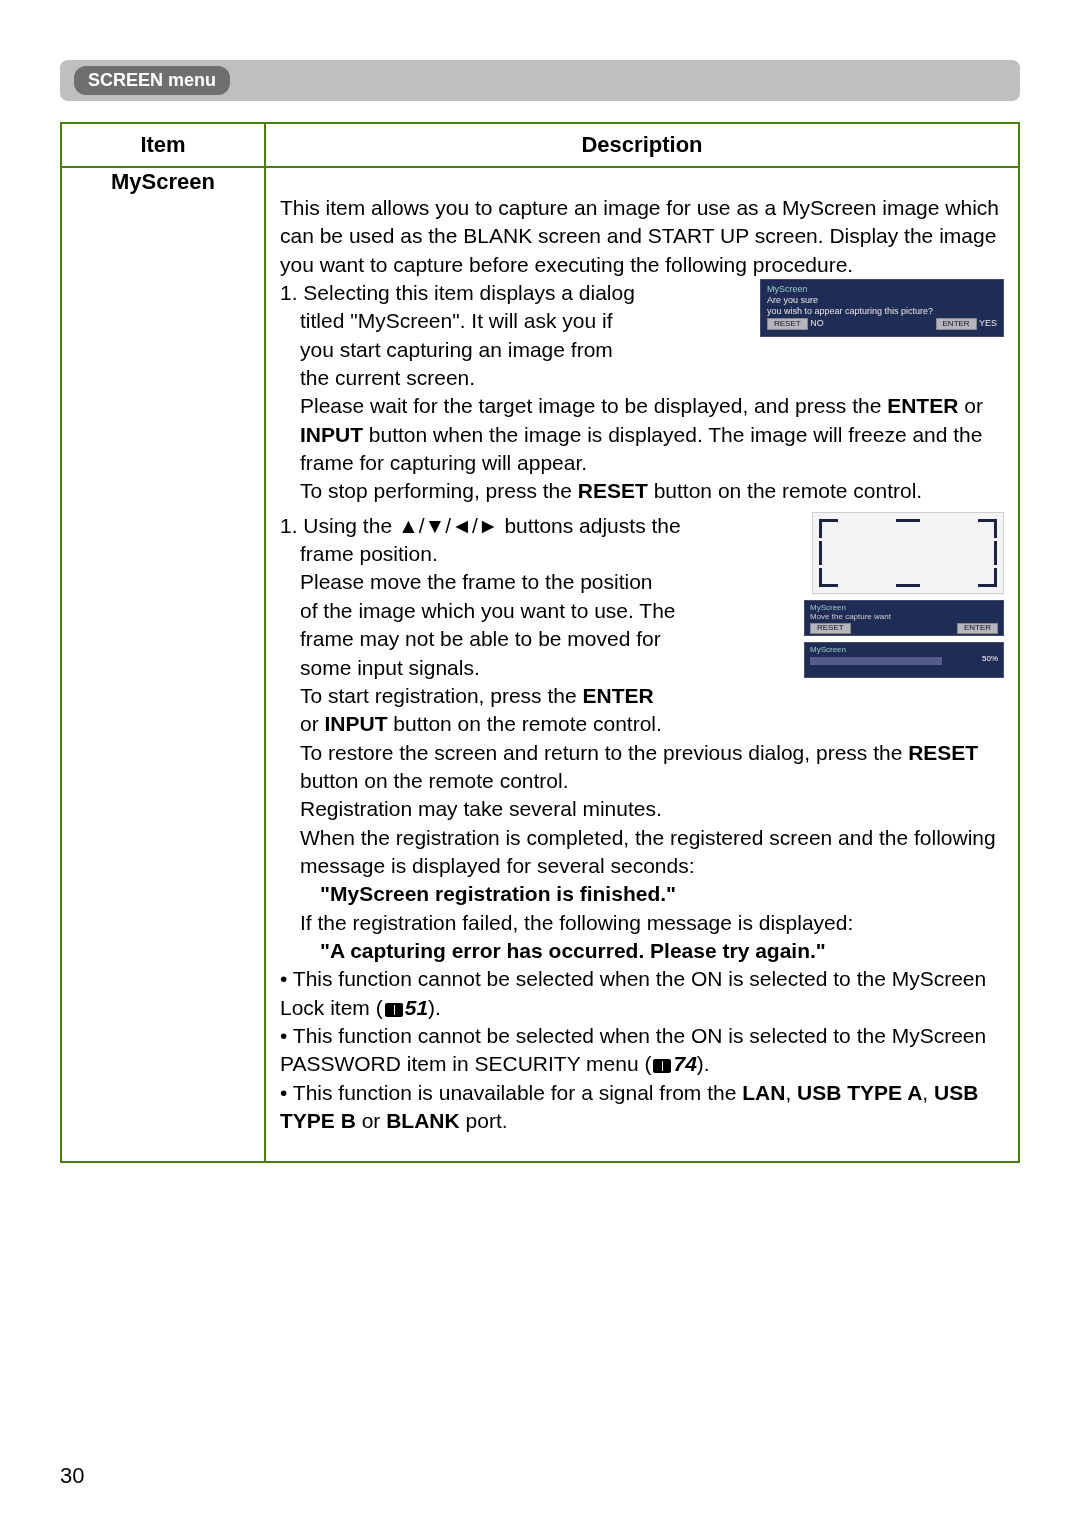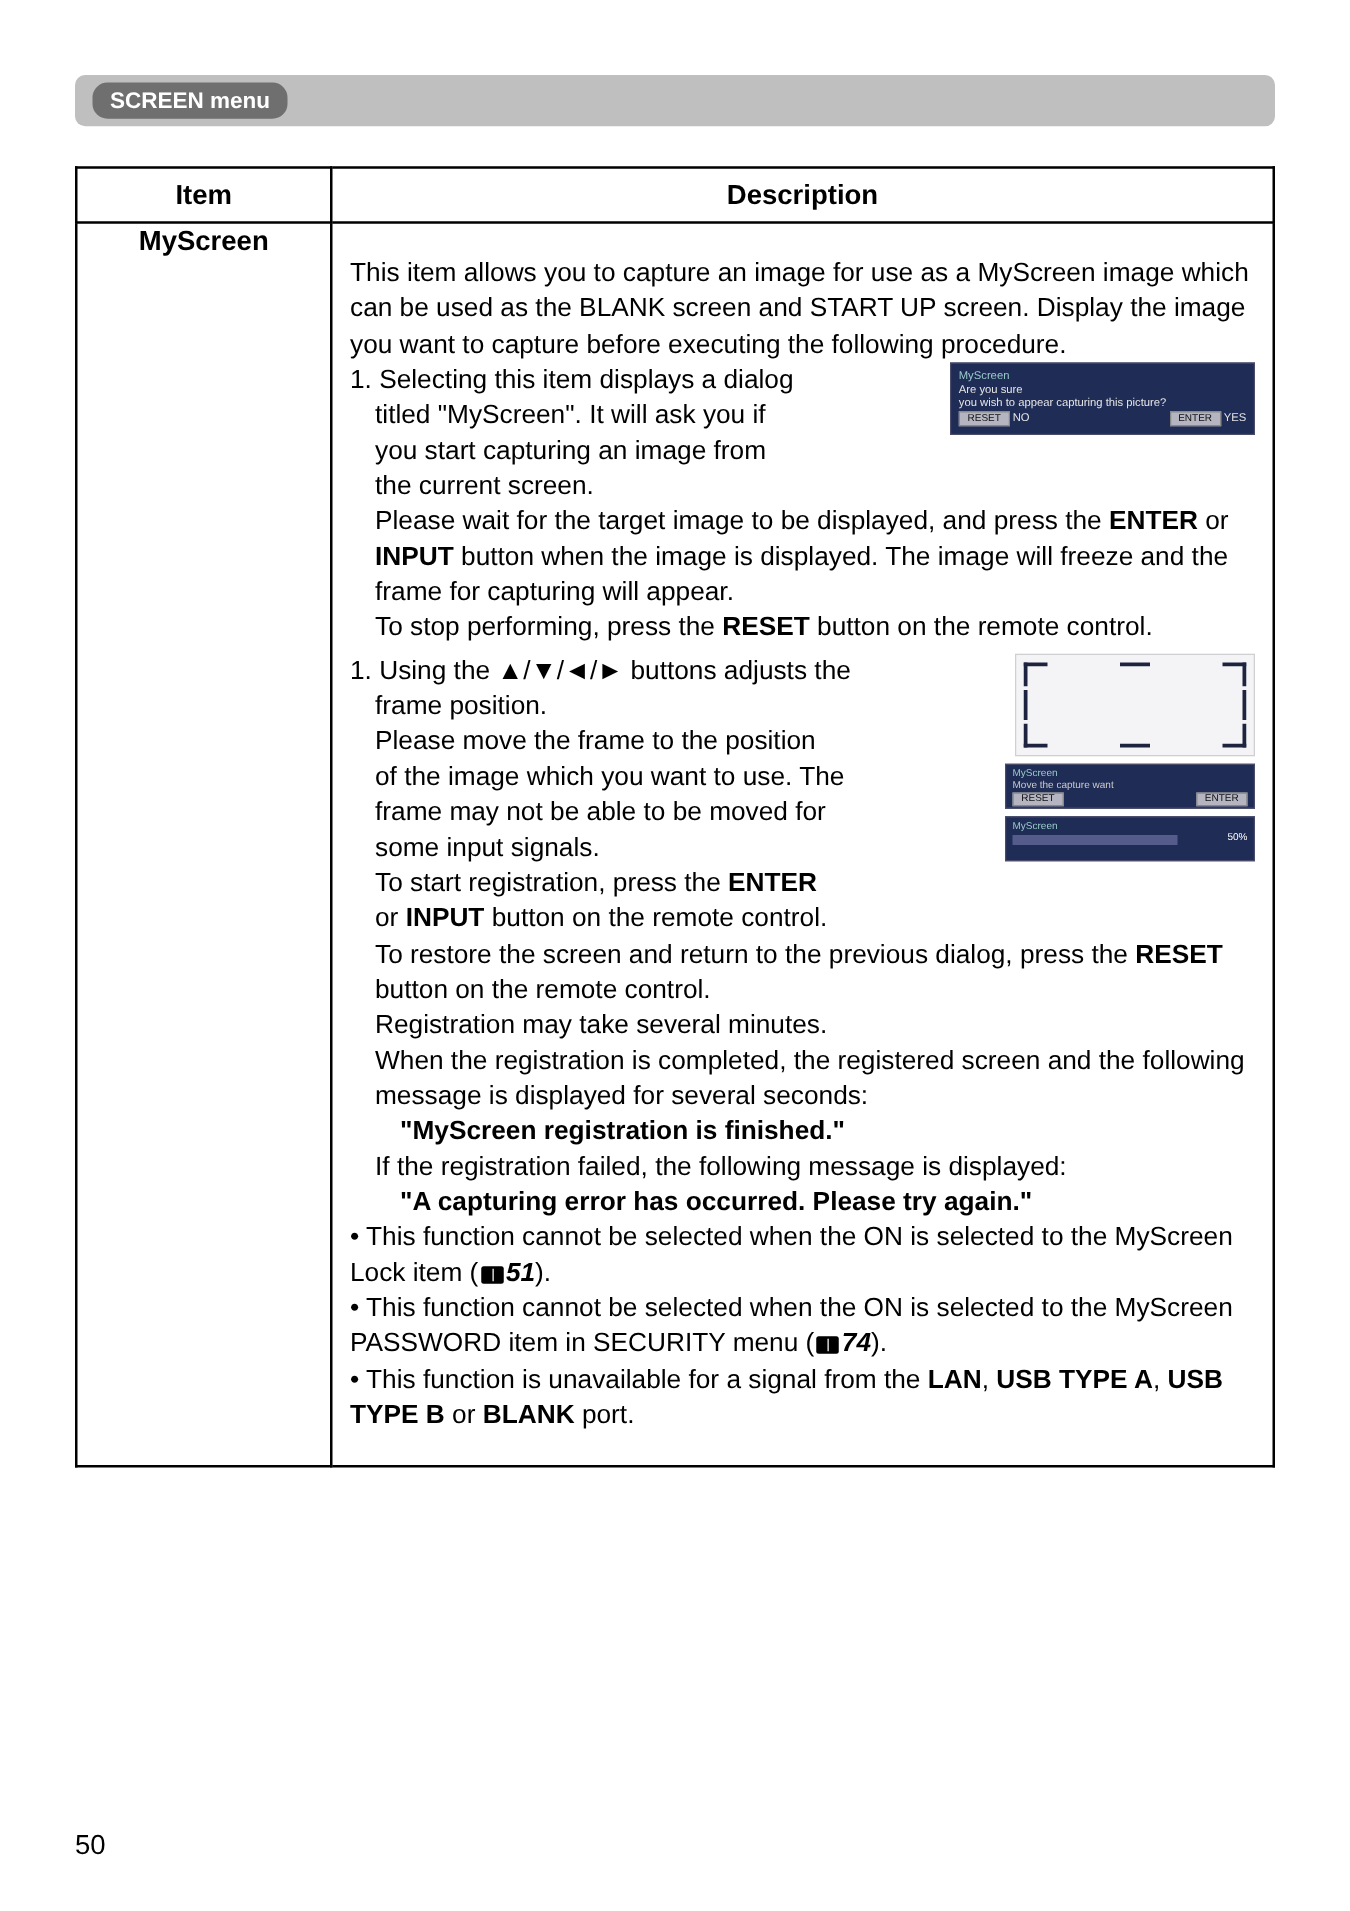--- a/index.html
+++ b/index.html
@@ -15,39 +15,39 @@
     width: 1080px;
     min-height: 1529px;
     padding: 60px 60px 40px 60px;
     position: relative;
     background: #fff;
   }
   .section-header {
     background: #bfbfbf;
     border-radius: 8px;
     padding: 6px 14px;
-    margin-bottom: 32px;
+    margin-bottom: 21px;
     display: flex;
     align-items: flex-end;
   }
   .section-pill {
     background: #6f6f6f;
     color: #fff;
     font-weight: bold;
     font-size: 18px;
     padding: 4px 14px;
     border-radius: 12px;
   }
   table.doc-table {
     width: 100%;
     border-collapse: collapse;
   }
   table.doc-table th,
   table.doc-table td {
-    border: 2px solid #000000;
+    border: 2px solid #4d7c0f;
     vertical-align: top;
   }
   table.doc-table th {
     background: #fff;
     font-weight: bold;
     font-size: 22px;
     padding: 8px;
     text-align: center;
   }
   td.item-cell {
@@ -269,14 +269,14 @@
           <span class="bullet">
             <span>• This function is unavailable for a signal from the </span><b>LAN</b><span>, </span><b>USB TYPE A</b><span>, </span><b>USB TYPE B</b><span> or </span><b>BLANK</b><span> port.</span>
           </span>
 
         </td>
       </tr>
     </tbody>
   </table>
 
 
-  <div class="page-number">50</div>
+  <div class="page-number">30</div>
 </div>
 
 </body></html>

